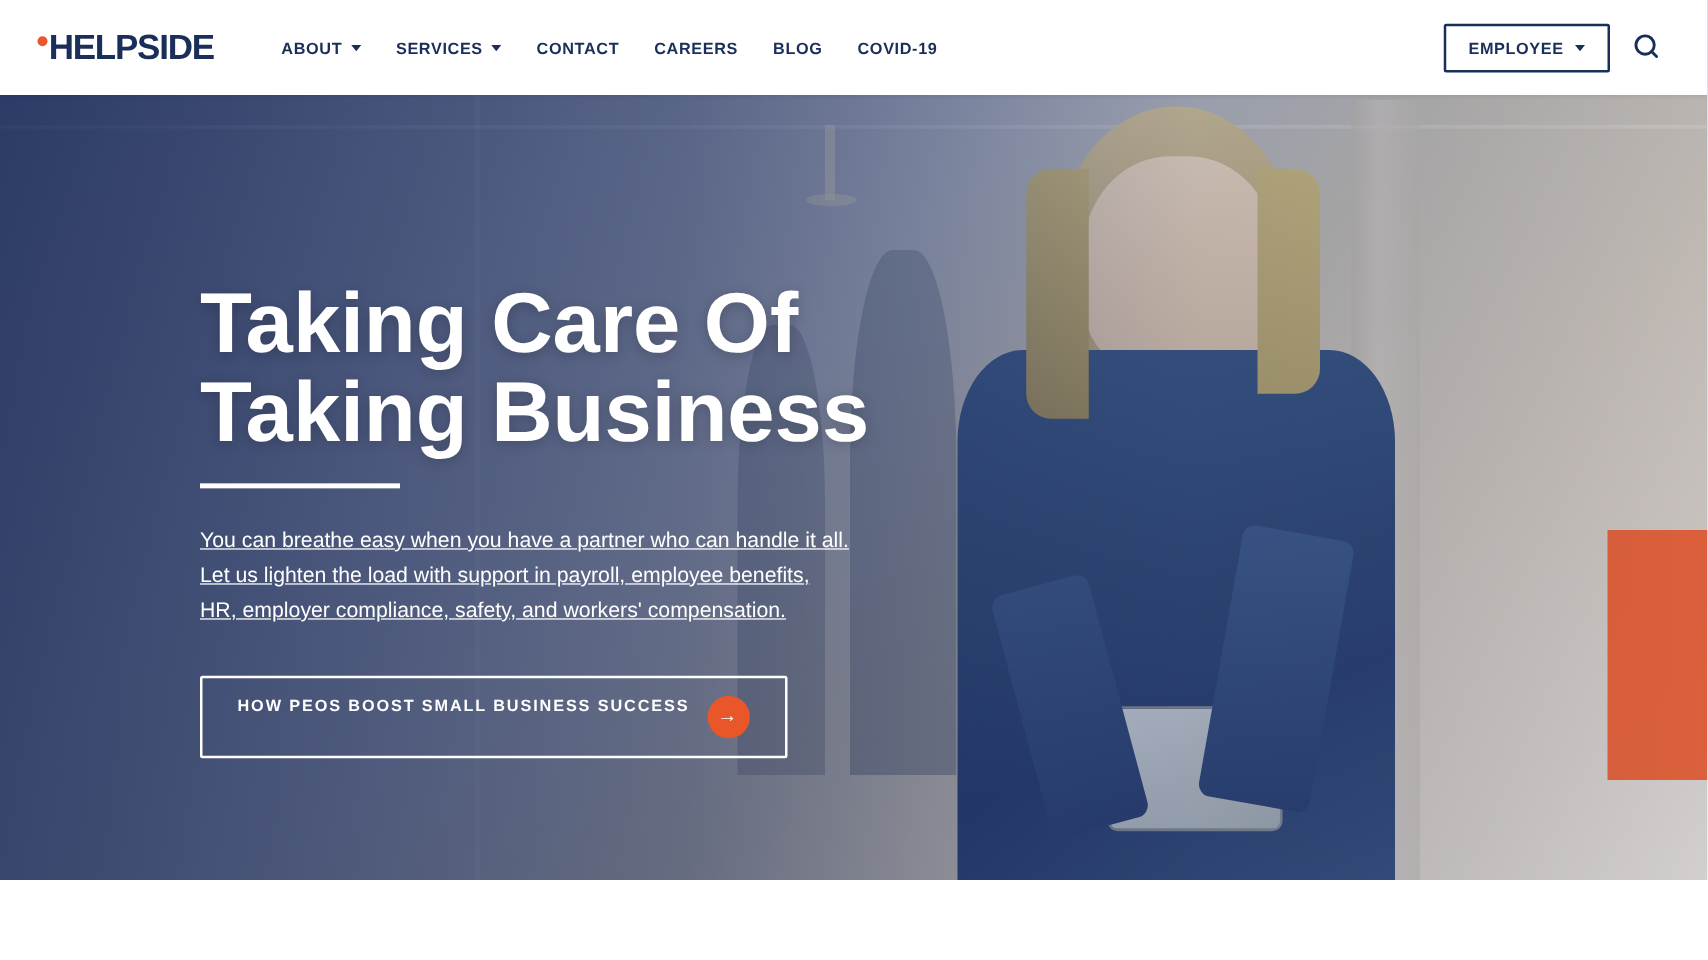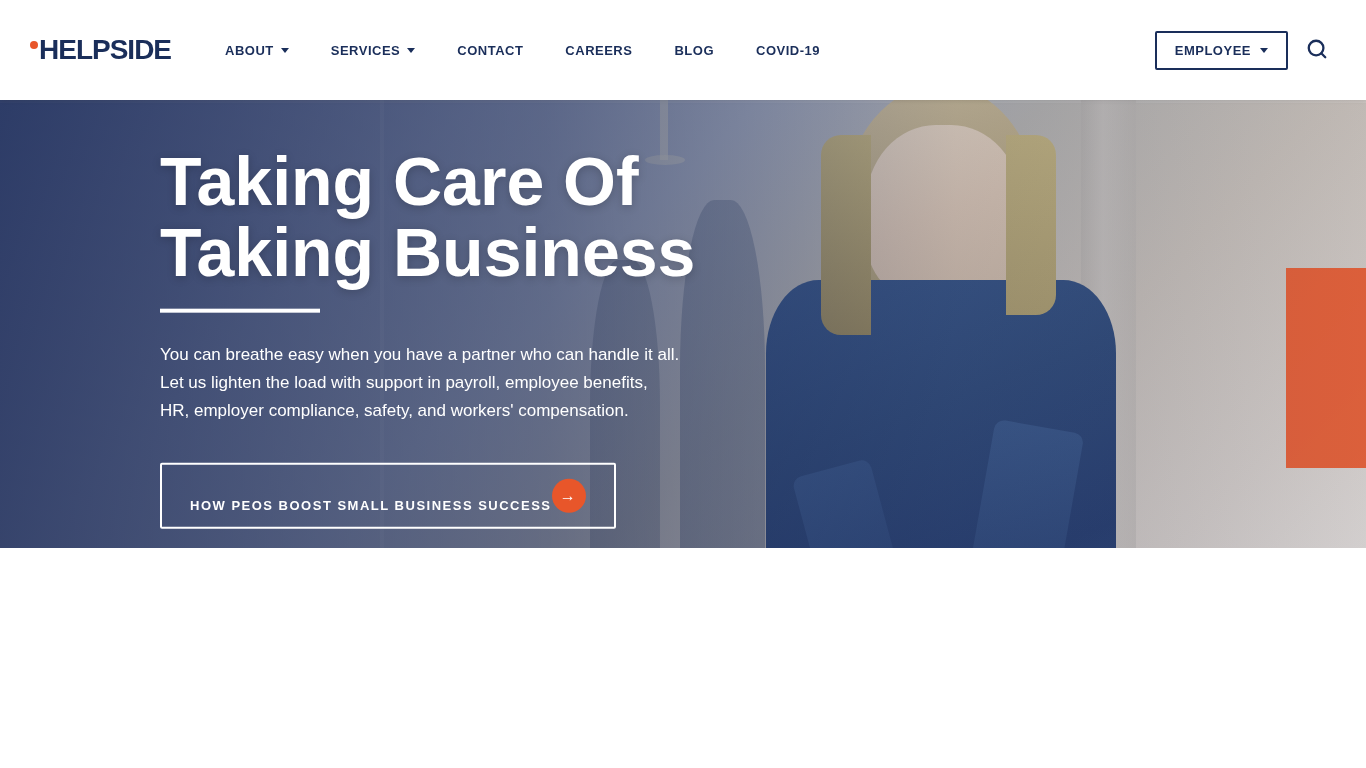--- a/index.html
+++ b/index.html
@@ -10,21 +10,21 @@
       height: 768px;
       overflow: hidden;
     }
 
     
     .header {
       position: fixed;
       top: 0;
       left: 0;
       width: 1366px;
-      height: 100px;
+      height: 76px;
       background: #ffffff;
       display: flex;
       align-items: center;
       padding: 0 30px;
       z-index: 100;
       box-shadow: 0 1px 4px rgba(0,0,0,0.1);
     }
 
     .logo-area {
       display: flex;
@@ -48,21 +48,21 @@
       border-radius: 50%;
       position: relative;
       top: -10px;
       margin-right: 1px;
     }
 
     .nav {
       display: flex;
       align-items: center;
       flex: 1;
-      gap: 14px;
+      gap: 0;
     }
 
     .nav-item {
       color: #1a2e5a;
       font-size: 13px;
       font-weight: 700;
       text-transform: uppercase;
       letter-spacing: 0.5px;
       padding: 10px 14px;
       cursor: pointer;
@@ -127,21 +127,21 @@
       border: none;
       cursor: pointer;
       padding: 8px;
       color: #1a2e5a;
     }
 
     
     .hero {
       position: relative;
       width: 1366px;
-      height: 548px;
+      height: 704px;
       overflow: hidden;
       top: 0;
     }
 
     .hero-bg {
       position: absolute;
       top: 0;
       left: 0;
       width: 100%;
       height: 100%;
@@ -207,25 +207,27 @@
       margin-bottom: 28px;
     }
 
     .hero-subtitle {
       font-size: 17px;
       color: #ffffff;
       line-height: 1.65;
       margin-bottom: 38px;
       max-width: 520px;
       font-weight: 400;
+      text-decoration: underline;
     }
 
     .hero-cta {
       display: inline-flex;
-      align-items: flex-end;
+      align-items: flex-start;
+      gap: 14px;
       border: 2px solid #ffffff;
       color: #ffffff;
       background: transparent;
       padding: 14px 28px;
       font-size: 13px;
       font-weight: 700;
       text-transform: uppercase;
       letter-spacing: 1.5px;
       cursor: pointer;
       border-radius: 2px;

